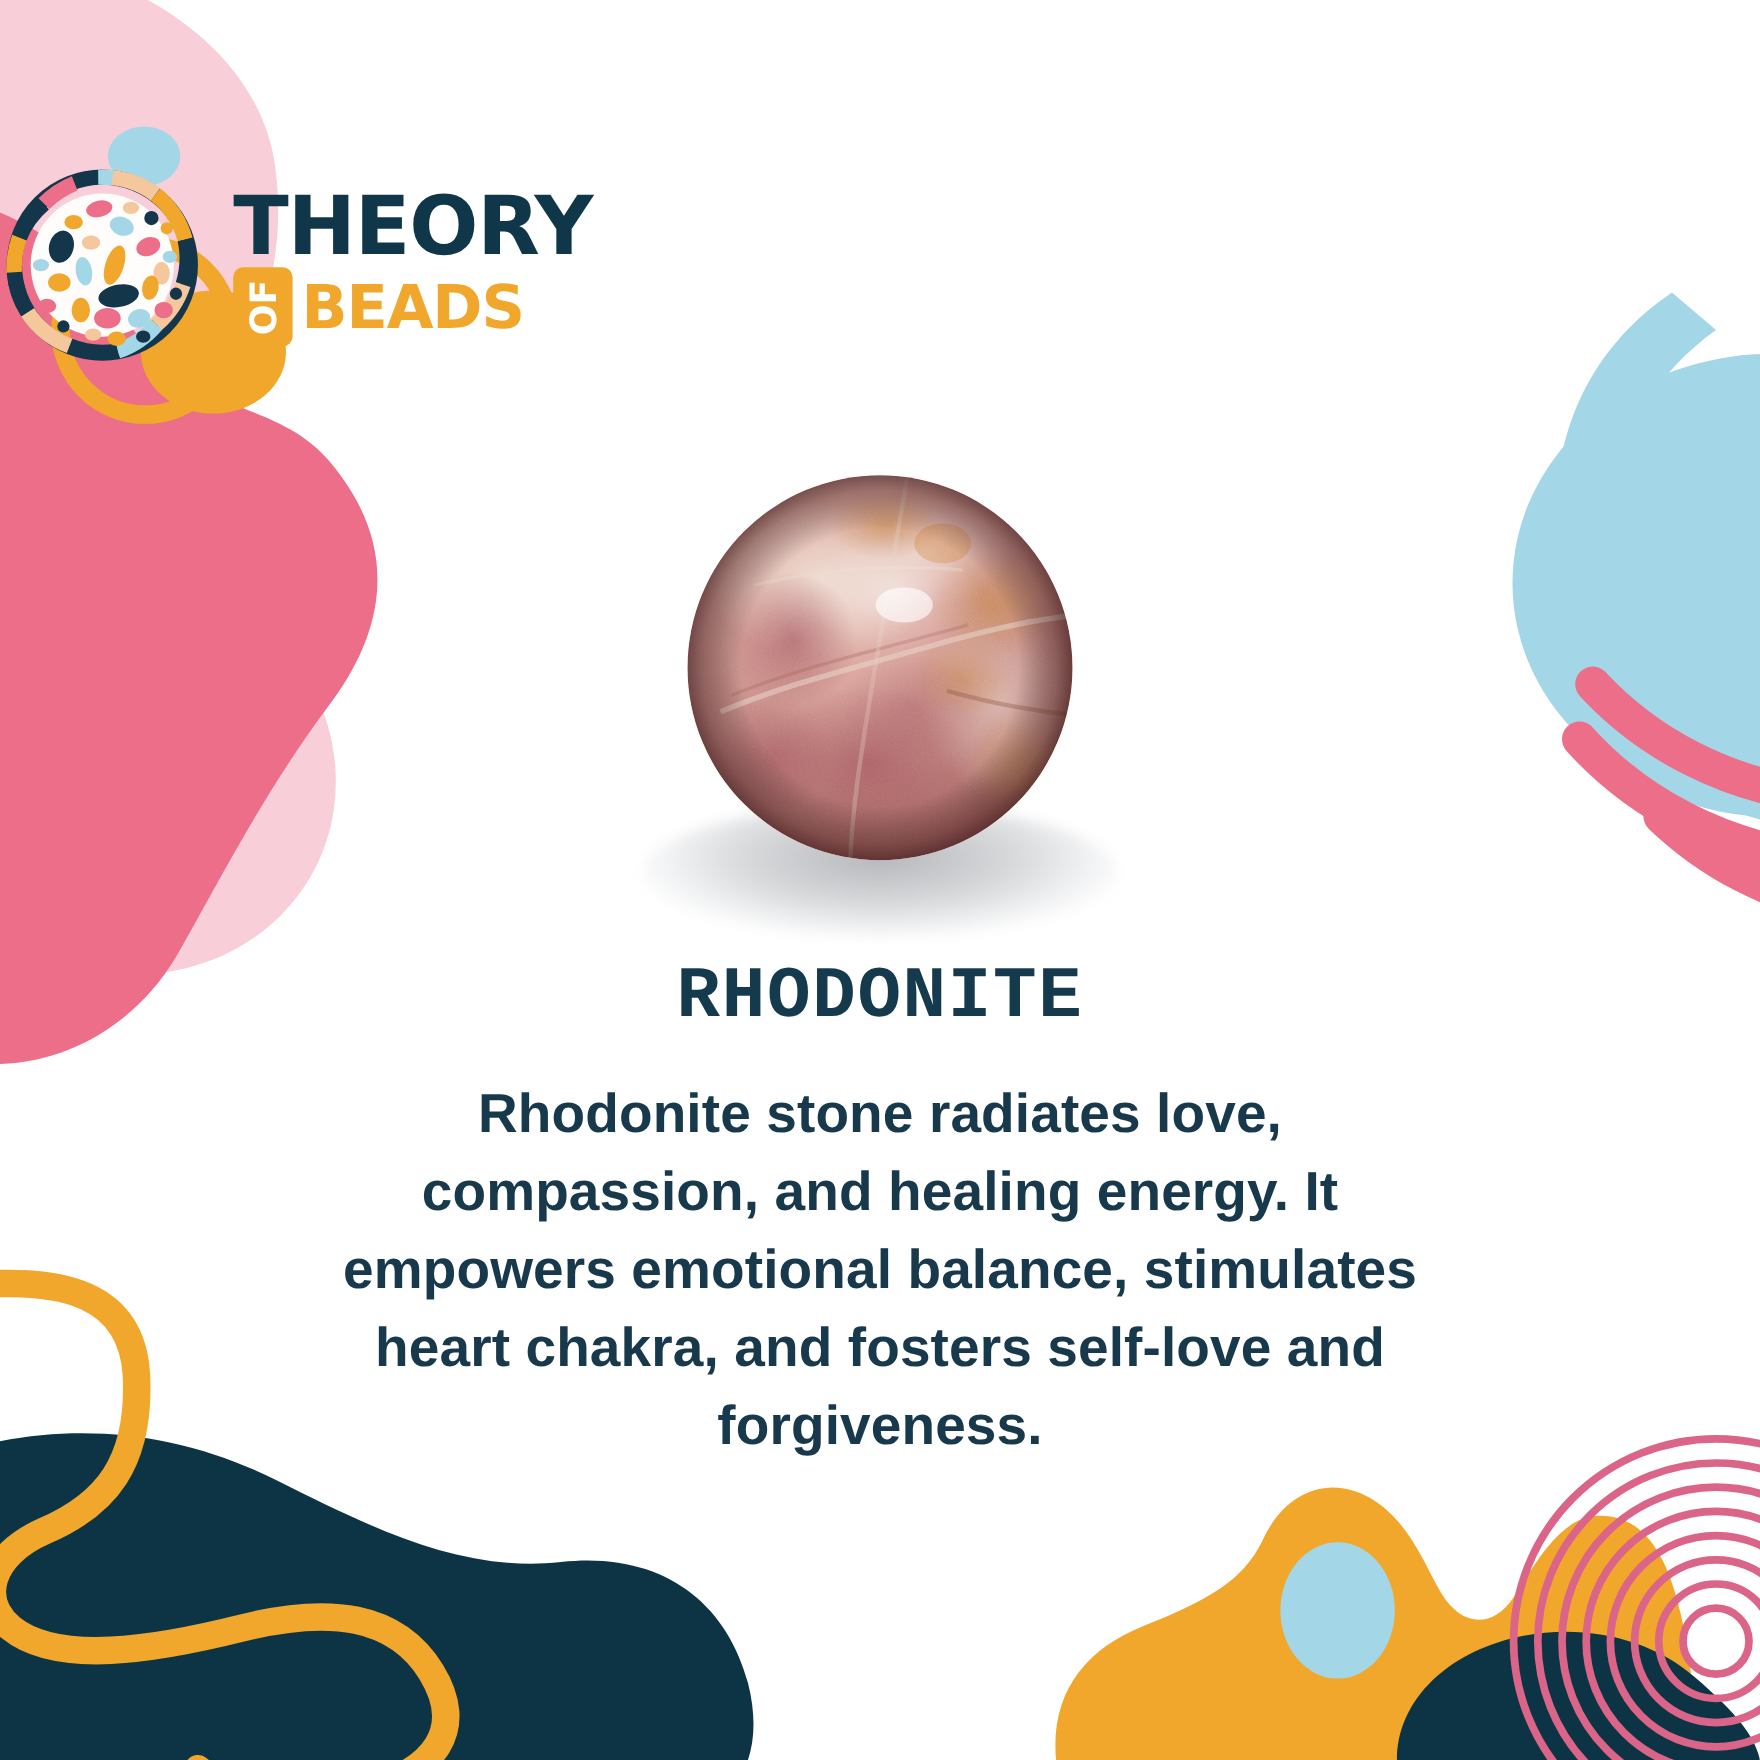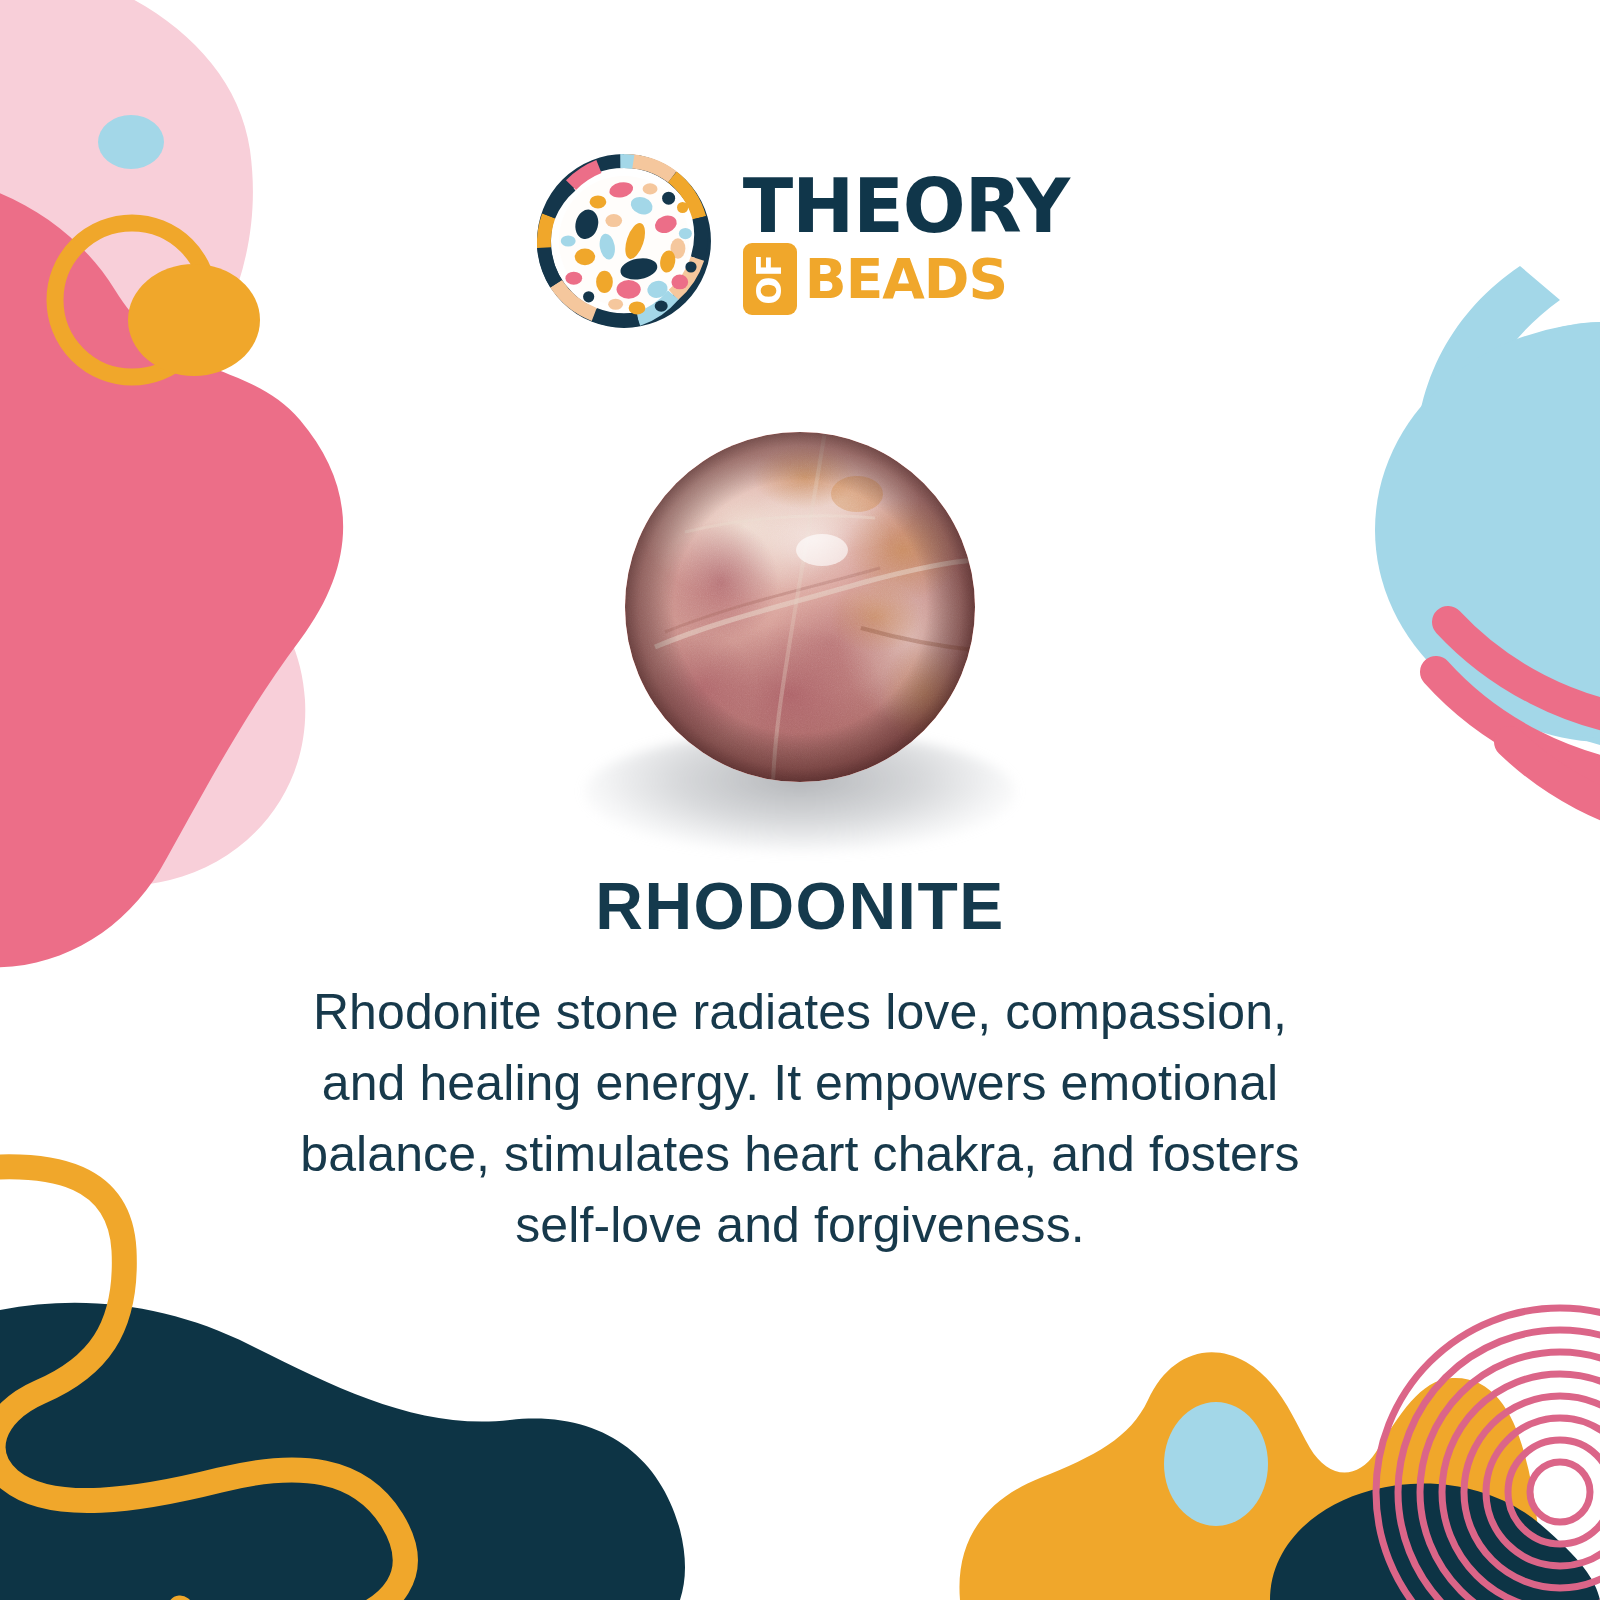--- a/index.html
+++ b/index.html
@@ -27,21 +27,21 @@
   }
 
   
   .brand {
     position: absolute;
     left: 0;
     right: 0;
     top: 148px;
     display: flex;
     align-items: center;
-    justify-content: center;
+    justify-content: flex-start;
     gap: 26px;
     z-index: 5;
   }
   .brand-mark {
     width: 186px;
     height: 186px;
     flex: 0 0 auto;
     display: block;
   }
   .brand-words {
@@ -141,31 +141,31 @@
   .content {
     position: absolute;
     left: 50%;
     transform: translateX(-50%);
     top: 872px;
     width: 1100px;
     text-align: center;
     z-index: 6;
   }
   .stone-title {
-    font-family: Liberation Sans, sans-serif;
+    font-family: Liberation Mono, monospace;
     font-weight: bold;
     font-size: 66px;
     letter-spacing: 1.5px;
     color: #153A4D;
     margin: 0 0 36px 0;
     line-height: 1.05;
   }
   .stone-desc {
     font-family: "Liberation Sans", sans-serif;
-    font-weight: 400;
+    font-weight: 700;
     font-size: 50px;
     line-height: 1.42;
     color: #17394B;
     margin: 16px auto;
     width: 1050px;
     letter-spacing: 0.1px;
   }
 </style>
 </head>
 <body>

